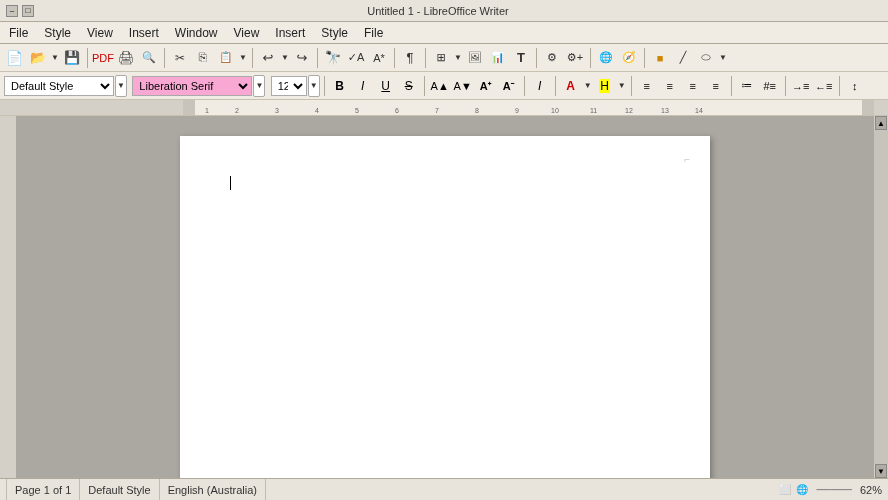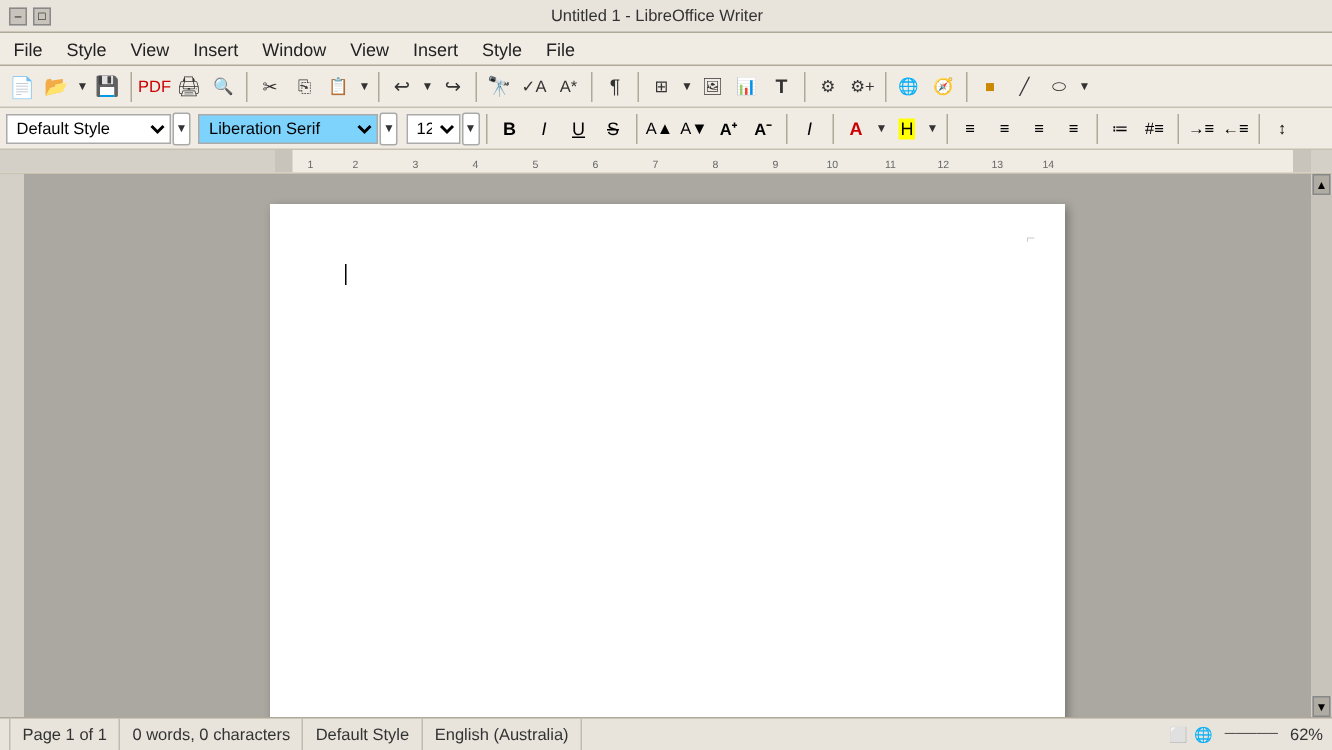--- a/index.html
+++ b/index.html
@@ -110,21 +110,21 @@
       border: 1px solid #aaa;
       background: white;
       padding: 0 2px;
       cursor: pointer;
     }
     .font-select {
       width: 120px;
       height: 20px;
       font-size: 11px;
       border: 1px solid #aaa;
-      background: #7dd3fc;
+      background: #f9a8d4;
       padding: 0 2px;
     }
     .size-select {
       width: 36px;
       height: 20px;
       font-size: 11px;
       border: 1px solid #aaa;
       background: white;
       padding: 0 2px;
     }
@@ -489,21 +489,20 @@
 
   <div id="vscrollbar" style="display:flex;flex-direction:column;align-items:center;background:#d4d0c8;">
     <div style="width:12px;height:14px;background:#b0aca4;border:1px solid #888;cursor:pointer;display:flex;align-items:center;justify-content:center;font-size:8px;">▲</div>
     <div style="flex:1;width:100%;background:#c8c4bc;"></div>
     <div style="width:12px;height:14px;background:#b0aca4;border:1px solid #888;cursor:pointer;display:flex;align-items:center;justify-content:center;font-size:8px;">▼</div>
   </div>
 </div>
 
 <div id="statusbar">
   <div class="status-item">Page 1 of 1</div>
-  <div class="status-item">0 words, 0 characters</div>
   <div class="status-item">Default Style</div>
   <div class="status-item">English (Australia)</div>
   <div class="status-spacer"></div>
   <div class="status-right">
     <span class="status-icon" title="Standard View">⬜</span>
     <span class="status-icon" title="Web View">🌐</span>
     <span style="margin:0 4px;font-size:10px;color:#555;">─────</span>
     <span style="font-size:11px;color:#333;">62%</span>
   </div>
 </div>

